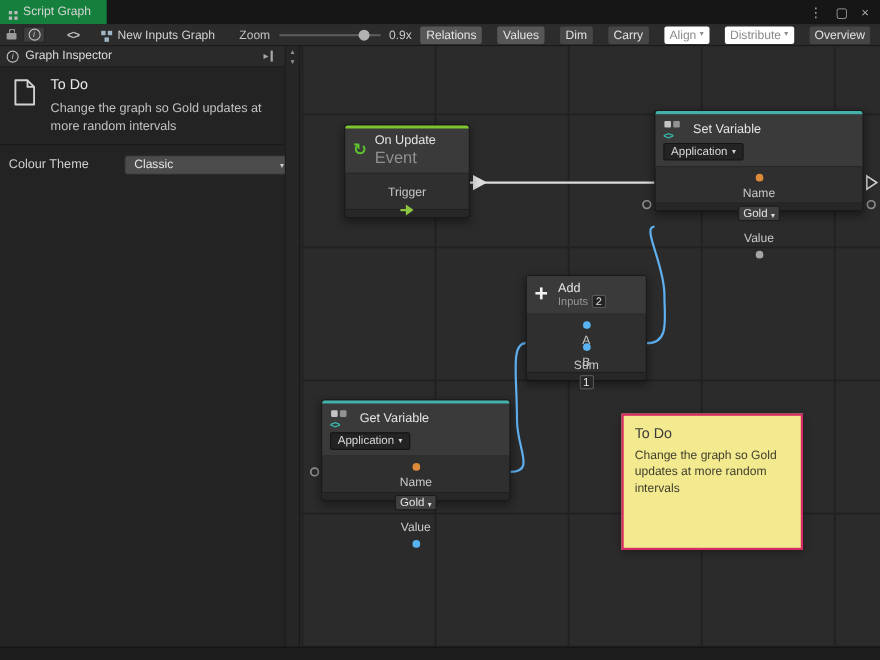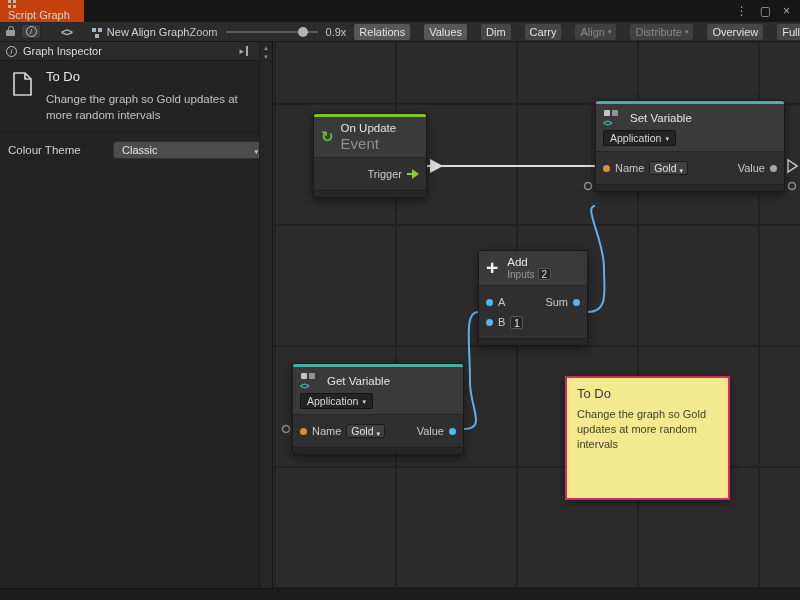--- a/index.html
+++ b/index.html
@@ -2,42 +2,42 @@
 <html><head>
 <meta charset="utf-8">
 <style>
   * { margin:0; padding:0; box-sizing:border-box; }
   html,body { width:800px; height:600px; overflow:hidden; background:#222;
     font-family:"Liberation Sans","DejaVu Sans",sans-serif; }
   #stage { position:relative; width:800px; height:600px; overflow:hidden; background:#232323; }
 
   
   #tabbar { position:absolute; left:0; top:0; width:800px; height:22px; background:#161616; display:flex; align-items:stretch; }
-  .tab { display:flex; align-items:flex-start; gap:6px; padding:0 14px 0 8px; background:#c2410c; color:#d6d6d6; font-size:11px;flex-direction:column; }
+  .tab { display:flex; align-items:center; gap:6px; padding:0 14px 0 8px; background:#15803d; color:#d6d6d6; font-size:11px; }
   .tab-icon { width:3px; height:3px; background:#b9b9b9; box-shadow:5px 0 0 #b9b9b9, 0 5px 0 #b9b9b9, 5px 5px 0 #b9b9b9; margin-right:4px; }
   .win-controls { margin-left:auto; display:flex; align-items:center; gap:12px; padding-right:10px; color:#ababab; font-size:12px; }
   .win-controls span { cursor:default; }
 
   
   #toolbar { position:absolute; left:0; top:22px; width:800px; height:20px; background:#2c2c2c;
     border-bottom:1px solid #191919; display:flex; align-items:center; padding:0 6px; font-size:11px; color:#c8c8c8; overflow:hidden; white-space:nowrap; }
   .lock { width:9px; height:6px; background:#9a9a9a; border-radius:1px; position:relative; margin-top:3px; flex:none; }
   .lock::before { content:""; position:absolute; top:-4px; left:1.5px; width:4px; height:4px; border:1.5px solid #9a9a9a; border-bottom:none; border-radius:3px 3px 0 0; }
   .tb-btn { display:inline-flex; align-items:center; justify-content:center; width:20px; height:15px; background:#3e3e3e; border:1px solid #262626; border-radius:2px; margin-left:6px; flex:none; }
   .circle-i { display:inline-block; width:11px; height:11px; border:1px solid #c0c0c0; border-radius:50%; color:#c0c0c0; font-size:8px; line-height:10px; text-align:center; font-style:italic; }
   .code-icon { margin-left:20px; color:#bfbfbf; font-weight:bold; letter-spacing:-1px; }
   .nsg { margin-left:20px; display:inline-flex; align-items:center; gap:5px; color:#d2d2d2; }
   .nsg-icon { width:4px; height:4px; background:#9fb6c8; box-shadow:6px 0 0 #9fb6c8, 3px 6px 0 #9fb6c8; margin-right:6px; margin-bottom:4px; }
-  .zoom-label { color:#c4c4c4; }
+  .zoom-label { margin-left:22px; color:#c4c4c4; }
   .slider { position:relative; width:92px; height:2px; background:#5a5a5a; margin:0 8px; flex:none; }
   .slider-handle { position:absolute; top:-4px; width:10px; height:10px; border-radius:50%; background:#b2b2b2; }
   .tb-buttons { margin-left:8px; display:flex; gap:14px; }
   .tb-toggle { padding:2px 5px; background:#464646; border-radius:2px; color:#e2e2e2; display:inline-flex; align-items:center; gap:3px; }
   .tb-toggle.on { background:#575757; }
-  .tb-toggle.disabled { background:#404040; color:#8a8a8a; }
+  .tb-toggle.disabled { background:#ffffff; color:#8a8a8a; }
   .caret { font-size:7px; line-height:1; }
 
   
   #inspector { position:absolute; left:0; top:42px; width:273px; height:558px; background:#232323; border-right:1px solid #151515; }
   .insp-header { height:19px; background:#2a2a2a; border-bottom:1px solid #1c1c1c; display:flex; align-items:center; gap:6px; padding:0 6px; font-size:11px; color:#dcdcdc; }
   .pin { margin-left:auto; margin-right:18px; color:#a8a8a8; font-size:9px; border-right:2px solid #a8a8a8; padding-right:2px; line-height:10px; }
   .insp-scrollbar { position:absolute; right:0; top:0; width:13px; height:558px; background:#262626; border-left:1px solid #1c1c1c; display:flex; flex-direction:column; align-items:center; padding-top:3px; gap:2px; }
   .sb-arrow { font-size:6px; color:#8f8f8f; line-height:7px; }
   .todo-section { padding:8px 24px 8px 10px; border-bottom:1px solid #1a1a1a; display:flex; gap:12px; }
   .note-doc-icon { flex:none; margin-top:2px; }
@@ -57,21 +57,21 @@
   
   .node { position:absolute; background:#2f2f2f; border:1px solid #191919; border-radius:3px; box-shadow:0 3px 9px rgba(0,0,0,.45); color:#c9c9c9; font-size:11px; }
   .accent { height:3px; border-radius:2px 2px 0 0; }
   .accent.green { background:#7cc52f; }
   .accent.teal  { background:#43b1a9; }
   .n-header { background:#3a3a3a; padding:5px 7px; border-bottom:1px solid #262626; }
   .h-row { display:flex; align-items:center; gap:7px; }
   .n-title { color:#e4e4e4; font-size:11.5px; white-space:nowrap; }
   .n-sub { color:#909090; font-size:15px; margin-top:1px; }
   .n-body { padding:6px 0; }
-  .n-row { height:20px; display:flex; align-items:center; gap:5px; padding:0 7px; }
+  .n-row { height:20px; display:flex; align-items:center; gap:5px; padding:0 7px;flex-direction:column; }
   .n-footer { height:7px; background:#272727; border-top:1px solid #1f1f1f; border-radius:0 0 3px 3px; }
   .sp { flex:1; }
 
   .update-icon { color:#5ec42e; font-size:15px; font-weight:bold; line-height:16px; flex:none; }
   .plus-icon { color:#f2f2f2; font-size:21px; font-weight:bold; line-height:20px; flex:none; margin-right:2px; }
   .var-icon { position:relative; width:20px; height:17px; flex:none; }
   .tiles { position:absolute; top:1px; left:1px; width:6px; height:6px; background:#c4c4c4; border-radius:1px; box-shadow:8px 0 0 #939393; }
   .vcode { position:absolute; left:0; bottom:-2px; color:#35c0b5; font-size:9px; font-weight:bold; letter-spacing:-1px; }
 
   .flow { position:relative; width:12px; height:10px; flex:none; color:#8cc73f; }
@@ -120,21 +120,21 @@
   </div>
 
   <div id="toolbar">
     <span class="lock"></span>
     <span class="tb-btn">
       <span class="circle-i">i</span>
     </span>
     <span class="code-icon">&lt;&gt;</span>
     <span class="nsg">
       <span class="nsg-icon"></span>
-      <span>New Align Graph</span>
+      <span>New Inputs Graph</span>
     </span>
     <span class="zoom-label">Zoom</span>
     <span class="slider">
       <span class="slider-handle" style="left:72px"></span>
     </span>
     <span>0.9x</span>
     <span class="tb-buttons">
       <span class="tb-toggle on">Relations</span>
       <span class="tb-toggle on">Values</span>
       <span class="tb-toggle">Dim</span>

